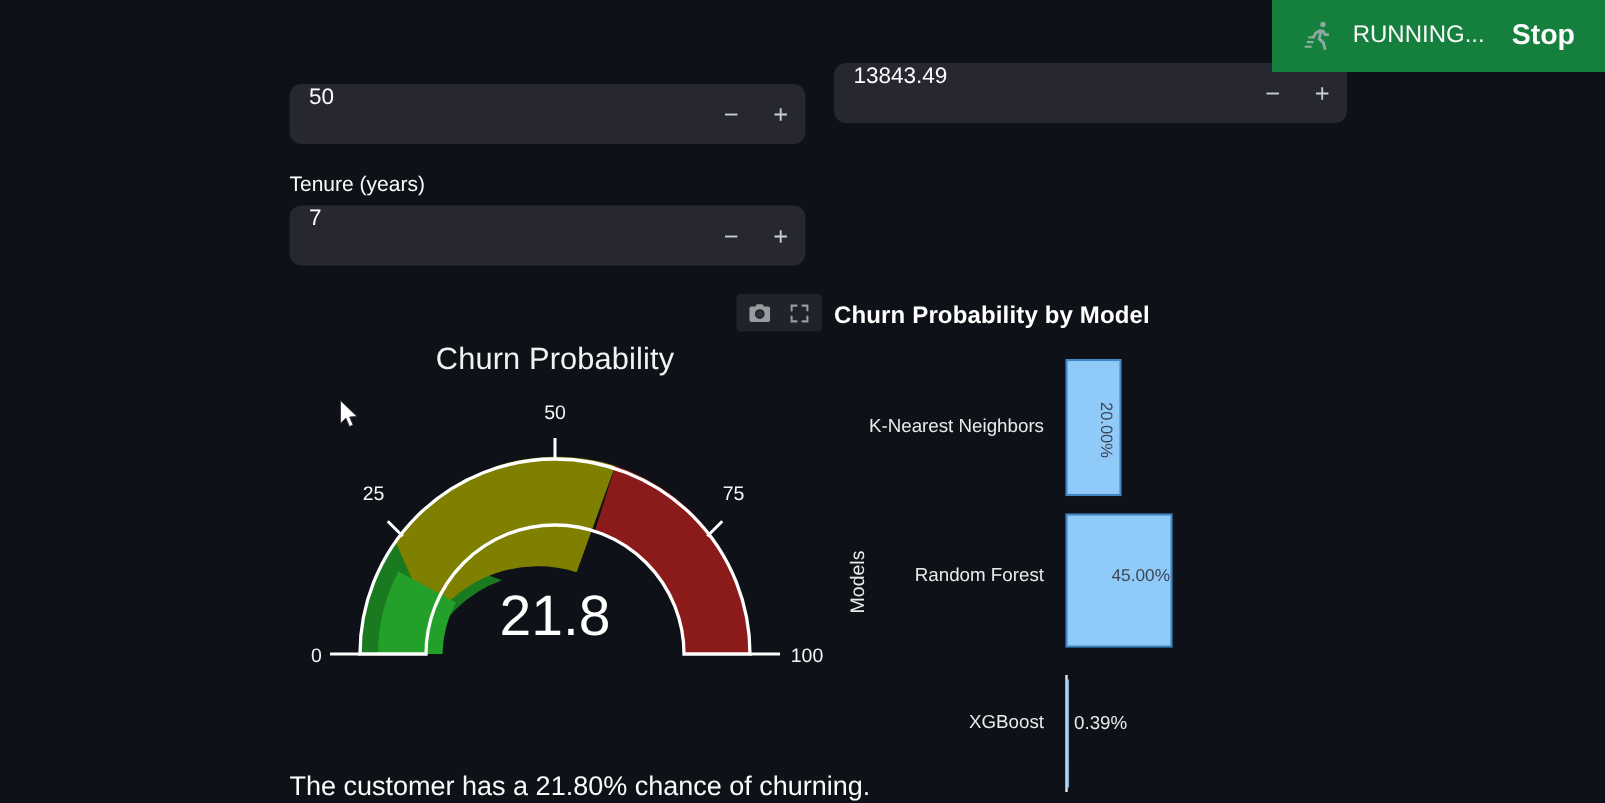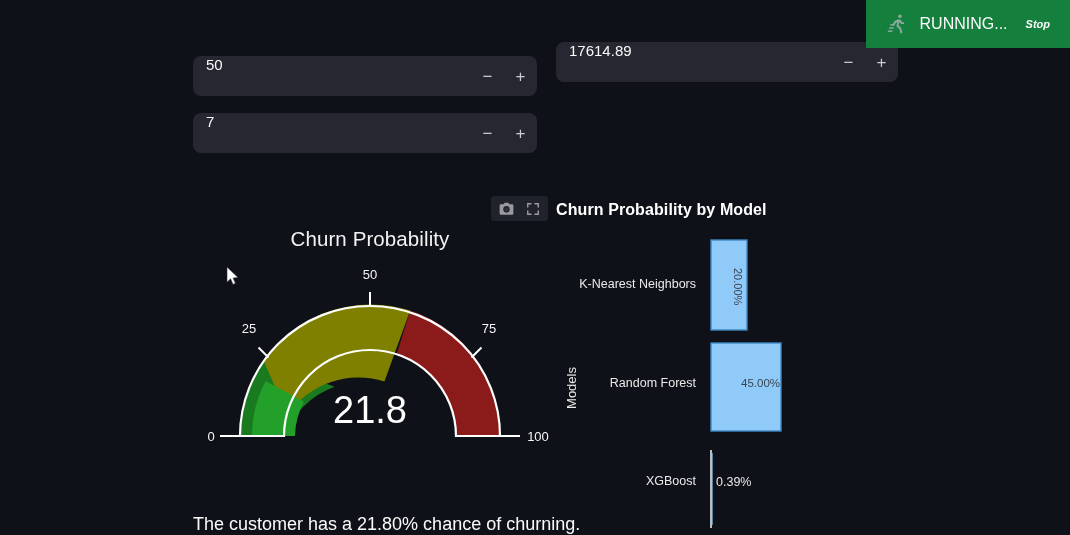--- a/index.html
+++ b/index.html
@@ -29,30 +29,29 @@
     padding: 0 14px 0 20px;
     background: #15803d;
     z-index: 40;
   }
   .running-icon {
     width: 22px; height: 22px;
     display: block;
     opacity: .75;
   }
   .stop-button {
-    font-size: 11px;
+    font-size: 19px;
     font-weight: 700;
     color: #fafafa;
     background: transparent;
     border: none;
     cursor: pointer;
     padding: 4px 6px;
     font-family: "Liberation Sans", sans-serif;
     white-space: nowrap;
-    font-style: italic;
   }
 
   
   .field-label {
     font-size: 14px;
     color: #fafafa;
     margin-bottom: 6px;
     display: block;
     line-height: 1.3;
   }
@@ -225,30 +224,31 @@
 
 <div id="input-row-top">
   <div class="num-input">
     <div class="value">50</div>
     <div class="stepper">−</div>
     <div class="stepper">+</div>
   </div>
 </div>
 
 <div id="input-row-tenure">
+  <label class="field-label">Tenure (years)</label>
   <div class="num-input">
     <div class="value">7</div>
     <div class="stepper">−</div>
     <div class="stepper">+</div>
   </div>
 </div>
 
 <div id="input-row-right">
   <div class="num-input">
-    <div class="value">17614.89</div>
+    <div class="value">13843.49</div>
     <div class="stepper">−</div>
     <div class="stepper">+</div>
   </div>
 </div>
 
 <div id="gauge-chart" class="chart-frame">
 
   <div class="modebar">
     <div class="modebar-btn" title="Download plot as png">
       <svg width="15" height="14" viewBox="0 0 24 22" fill="#e6e6e6">

